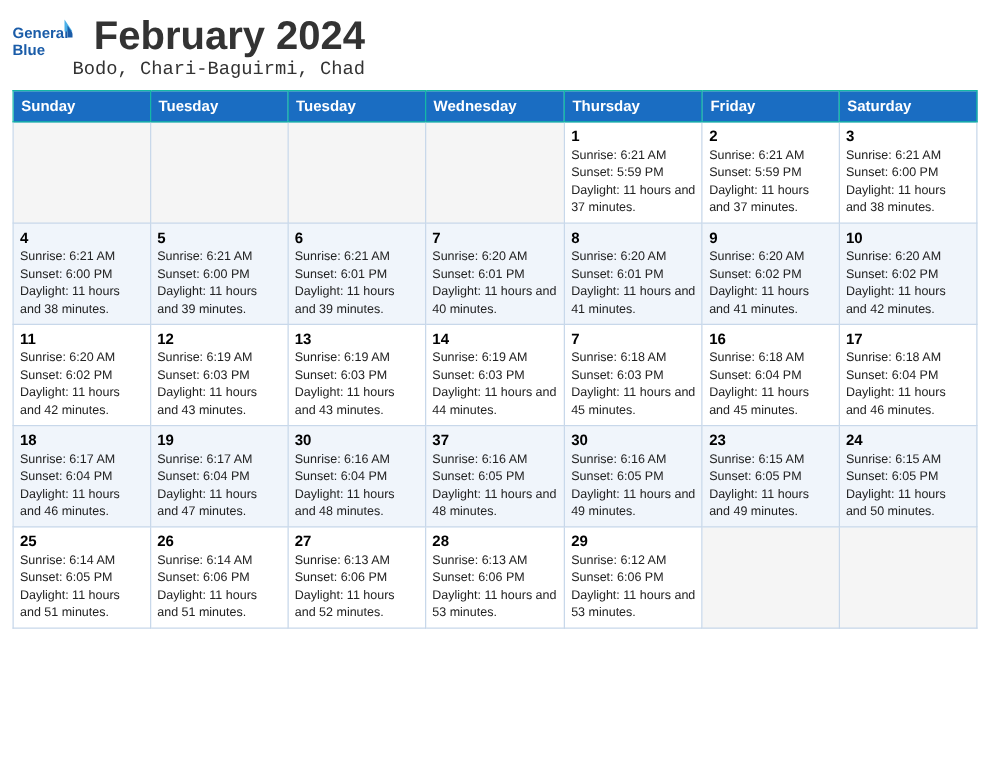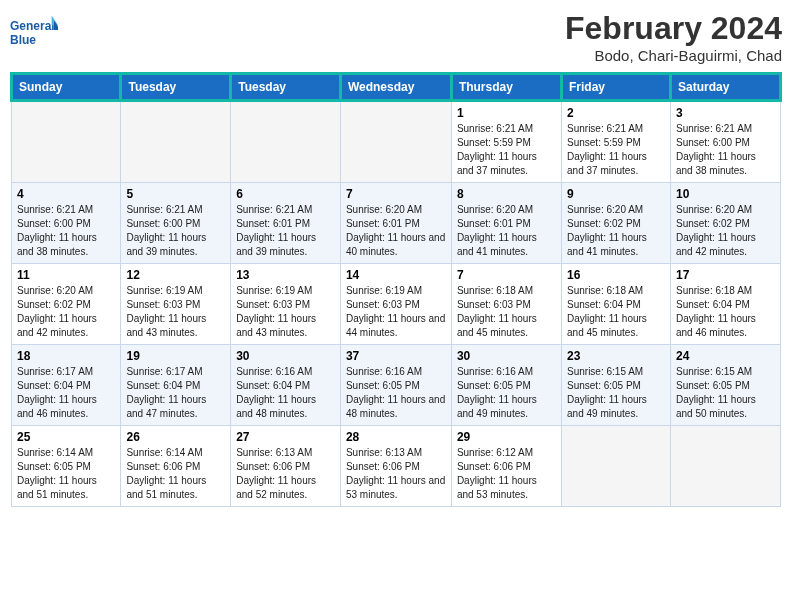--- a/index.html
+++ b/index.html
@@ -5,21 +5,21 @@
     * { box-sizing: border-box; margin: 0; padding: 0; }
     body {
       font-family: Arial, sans-serif;
       background: #fff;
       width: 792px;
       min-height: 612px;
       padding: 10px;
     }
     .header-area {
       display: flex;
-      justify-content: space-between;
+      justify-content: flex-start;
       align-items: flex-start;
       margin-bottom: 8px;
     }
     .logo {
       display: flex;
       align-items: center;
       font-size: 22px;
       font-weight: bold;
       color: #1a5ca8;
       line-height: 1.1;
@@ -28,34 +28,35 @@
       text-align: right;
     }
     .month-title {
       font-size: 32px;
       font-weight: bold;
       color: #333;
     }
     .location-title {
       font-size: 15px;
       color: #333;
+      font-family: Liberation Mono, monospace;
     }
     table {
       width: 100%;
       border-collapse: collapse;
       font-size: 10.5px;
     }
     thead tr th {
       background-color: #1a6dc2;
       color: #fff;
       text-align: left;
       padding: 5px 6px;
       font-size: 12px;
       font-weight: bold;
-      border: 3px solid #14b8a6;
+      border: 1px solid #14b8a6;
     }
     tbody tr td {
       border: 1px solid #c8d8ea;
       vertical-align: top;
       padding: 4px 5px;
       width: 113px;
       min-height: 80px;
       background: #fff;
     }
     tbody tr:nth-child(even) td {

